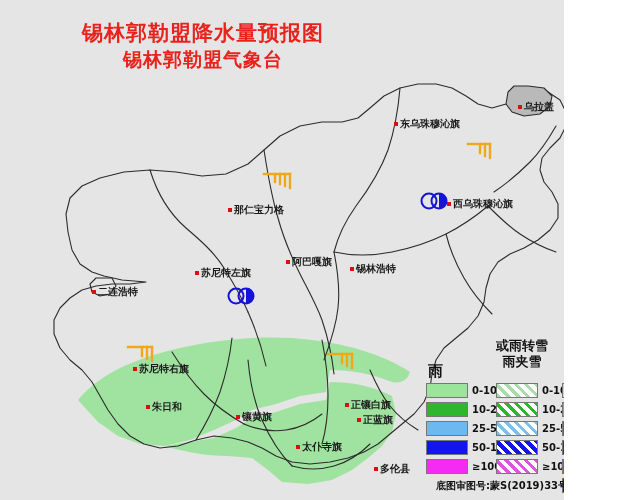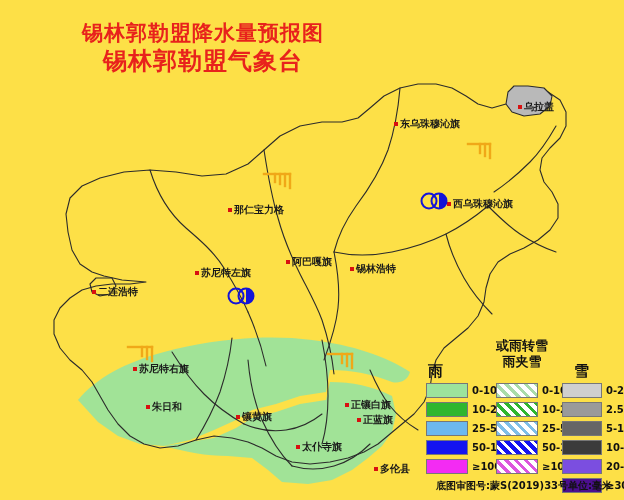--- a/index.html
+++ b/index.html
@@ -1,27 +1,27 @@
 <!DOCTYPE html>
 <html><head>
 <meta charset="utf-8">
 <style>
   html,body{margin:0;padding:0;background:#fff;}
   body{width:624px;height:500px;overflow:hidden;
        font-family:"Liberation Sans","DejaVu Sans",sans-serif;}
-  #page{position:relative;width:624px;height:500px;background:#fde047;overflow:hidden;}
+  #page{position:relative;width:564px;height:500px;background:#e5e5e5;overflow:hidden;}
 
   
   .title-block{position:absolute;left:0;top:22px;width:406px;text-align:center;
                color:#e8221c;line-height:1.08;pointer-events:none;}
   .title-main{font-size:21px;font-weight:bold;letter-spacing:1px;
               font-family:"DejaVu Sans",sans-serif;}
   .title-range{font-size:17px;font-weight:bold;margin-top:3px;letter-spacing:0px;
                font-family:"DejaVu Sans",sans-serif;}
-  .title-org{font-size:24px;font-weight:bold;margin-top:4px;letter-spacing:1px;
+  .title-org{font-size:19px;font-weight:bold;margin-top:4px;letter-spacing:1px;
              font-family:"DejaVu Sans",sans-serif;}
 
   
   #map{position:absolute;left:0;top:0;width:624px;height:500px;}
   #map svg{display:block;}
 
   
   .city{position:absolute;white-space:nowrap;font-size:10px;font-weight:bold;
         color:#1a1a1a;font-family:"DejaVu Sans",sans-serif;line-height:1;}
   .city .dot{display:inline-block;width:4px;height:4px;background:#d81010;

